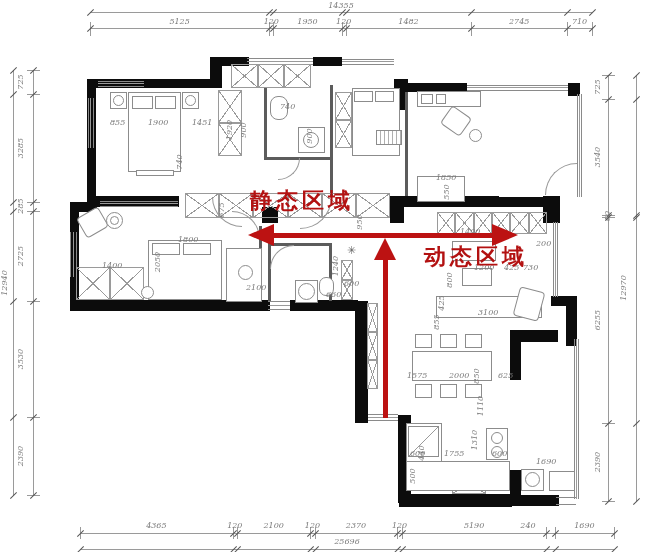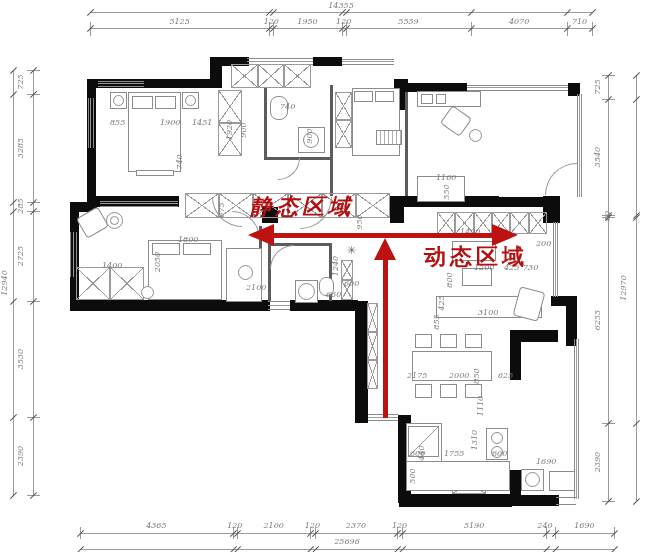--- a/index.html
+++ b/index.html
@@ -209,25 +209,25 @@
       <div class="slash" style="left: 269.42px; top: 28px;"></div>
       <div class="slash" style="left: 269.42px; top: 12px;"></div>
       <div class="dim" style="left: 307.516px; top: 18px; transform: translateX(-50%);">1950</div>
       <div class="dl" style="left: 341.612px; top: 22px; width: 1px; height: 14px;"></div>
       <div class="slash" style="left: 337.612px; top: 28px;"></div>
       <div class="slash" style="left: 337.612px; top: 12px;"></div>
       <div class="dim" style="left: 343.71px; top: 18px; transform: translateX(-50%);">120</div>
       <div class="dl" style="left: 345.808px; top: 22px; width: 1px; height: 14px;"></div>
       <div class="slash" style="left: 341.808px; top: 28px;"></div>
       <div class="slash" style="left: 341.808px; top: 12px;"></div>
-      <div class="dim" style="left: 408.493px; top: 18px; transform: translateX(-50%);">5559</div>
+      <div class="dim" style="left: 408.493px; top: 18px; transform: translateX(-50%);">1482</div>
       <div class="dl" style="left: 471.177px; top: 22px; width: 1px; height: 14px;"></div>
       <div class="slash" style="left: 467.177px; top: 28px;"></div>
       <div class="slash" style="left: 467.177px; top: 12px;"></div>
-      <div class="dim" style="left: 519.174px; top: 18px; transform: translateX(-50%);">4070</div>
+      <div class="dim" style="left: 519.174px; top: 18px; transform: translateX(-50%);">2745</div>
       <div class="dl" style="left: 567.171px; top: 22px; width: 1px; height: 14px;"></div>
       <div class="slash" style="left: 563.171px; top: 28px;"></div>
       <div class="slash" style="left: 563.171px; top: 12px;"></div>
       <div class="dim" style="left: 579.586px; top: 18px; transform: translateX(-50%);">710</div>
       <div class="dl" style="left: 592px; top: 22px; width: 1px; height: 14px;"></div>
       <div class="slash" style="left: 588px; top: 28px;"></div>
       <div class="slash" style="left: 588px; top: 12px;"></div>
       <div class="dim" style="left: 341px; top: 2px; transform: translateX(-50%);">14355</div>
       <div class="dl" style="left: 80px; top: 533px; width: 534px; height: 1px;"></div>
       <div class="dl" style="left: 80px; top: 549px; width: 534px; height: 1px;"></div>
@@ -255,21 +255,21 @@
       <div class="slash" style="left: 393.462px; top: 533px;"></div>
       <div class="slash" style="left: 393.462px; top: 549px;"></div>
       <div class="dim" style="left: 399.56px; top: 522px; transform: translateX(-50%);">120</div>
       <div class="dl" style="left: 401.659px; top: 527px; width: 1px; height: 12px;"></div>
       <div class="slash" style="left: 397.659px; top: 533px;"></div>
       <div class="slash" style="left: 397.659px; top: 549px;"></div>
       <div class="dim" style="left: 474.072px; top: 522px; transform: translateX(-50%);">5190</div>
       <div class="dl" style="left: 546.485px; top: 527px; width: 1px; height: 12px;"></div>
       <div class="slash" style="left: 542.485px; top: 533px;"></div>
       <div class="slash" style="left: 542.485px; top: 549px;"></div>
-      <div class="dim" style="left: 545px; top: 522px; transform: translateX(-50%); font-style: italic;">240</div>
+      <div class="dim" style="left: 528px; top: 522px; transform: translateX(-50%); font-style: italic;">240</div>
       <div class="dl" style="left: 554.88px; top: 527px; width: 1px; height: 12px;"></div>
       <div class="slash" style="left: 550.88px; top: 533px;"></div>
       <div class="slash" style="left: 550.88px; top: 549px;"></div>
       <div class="dim" style="left: 584.44px; top: 522px; transform: translateX(-50%);">1690</div>
       <div class="dl" style="left: 614px; top: 527px; width: 1px; height: 12px;"></div>
       <div class="slash" style="left: 610px; top: 533px;"></div>
       <div class="slash" style="left: 610px; top: 549px;"></div>
       <div class="dim" style="left: 347px; top: 538px; transform: translateX(-50%);">25696</div>
       <div class="dl" style="left: 33px; top: 70px; width: 1px; height: 425px;"></div>
       <div class="dl" style="left: 13px; top: 70px; width: 1px; height: 425px;"></div>
@@ -321,39 +321,39 @@
       <div class="dim r" style="left: 598px; top: 319.778px; transform: translate(-50%, -50%) rotate(-90deg);">6255</div>
       <div class="dl" style="left: 602px; top: 422.5px; width: 13px; height: 1px;"></div>
       <div class="slash" style="left: 604px; top: 422.5px;"></div>
       <div class="slash" style="left: 632px; top: 422.5px;"></div>
       <div class="dim r" style="left: 598px; top: 461.75px; transform: translate(-50%, -50%) rotate(-90deg);">2390</div>
       <div class="dl" style="left: 602px; top: 501px; width: 13px; height: 1px;"></div>
       <div class="slash" style="left: 604px; top: 501px;"></div>
       <div class="slash" style="left: 632px; top: 501px;"></div>
       <div class="dim r" style="left: 624px; top: 288px; transform: translate(-50%, -50%) rotate(-90deg);">12970</div>
       <div class="dim" style="left: 110px; top: 119px; transform: none;">855</div>
-      <div class="dim" style="left: 148px; top: 119px; transform: none; margin-left: 12px;">1900</div>
+      <div class="dim" style="left: 148px; top: 119px; transform: none;">1900</div>
       <div class="dim" style="left: 192px; top: 119px; transform: none;">1451</div>
       <div class="dim r" style="left: 230px; top: 130px; transform: translate(-50%, -50%) rotate(-90deg);">1920</div>
       <div class="dim r" style="left: 244px; top: 130px; transform: translate(-50%, -50%) rotate(-90deg);">900</div>
       <div class="dim r" style="left: 180px; top: 162px; transform: translate(-50%, -50%) rotate(-90deg);">740</div>
       <div class="dim" style="left: 280px; top: 103px; transform: none;">740</div>
       <div class="dim r" style="left: 310px; top: 136px; transform: translate(-50%, -50%) rotate(-90deg);">900</div>
-      <div class="dim" style="left: 436px; top: 174px; transform: none;">1160</div>
+      <div class="dim" style="left: 436px; top: 174px; transform: none;">1850</div>
       <div class="dim r" style="left: 447px; top: 192px; transform: translate(-50%, -50%) rotate(-90deg);">550</div>
       <div class="dim" style="left: 460px; top: 228px; transform: none;">1400</div>
       <div class="dim" style="left: 536px; top: 240px; transform: none;">200</div>
       <div class="dim" style="left: 474px; top: 264px; transform: none;">1200</div>
       <div class="dim" style="left: 504px; top: 264px; transform: none;">425</div>
       <div class="dim" style="left: 523px; top: 264px; transform: none;">730</div>
       <div class="dim r" style="left: 450px; top: 280px; transform: translate(-50%, -50%) rotate(-90deg);">800</div>
       <div class="dim r" style="left: 442px; top: 303px; transform: translate(-50%, -50%) rotate(-90deg);">425</div>
       <div class="dim" style="left: 478px; top: 309px; transform: none;">3100</div>
       <div class="dim r" style="left: 437px; top: 322px; transform: translate(-50%, -50%) rotate(-90deg);">855</div>
-      <div class="dim" style="left: 407px; top: 372px; transform: none;">2175</div>
+      <div class="dim" style="left: 407px; top: 372px; transform: none;">1575</div>
       <div class="dim" style="left: 449px; top: 372px; transform: none;">2000</div>
       <div class="dim r" style="left: 477px; top: 376px; transform: translate(-50%, -50%) rotate(-90deg);">850</div>
       <div class="dim" style="left: 498px; top: 372px; transform: none;">625</div>
       <div class="dim r" style="left: 481px; top: 406px; transform: translate(-50%, -50%) rotate(-90deg);">1110</div>
       <div class="dim" style="left: 410px; top: 450px; transform: none;">600</div>
       <div class="dim r" style="left: 422px; top: 453px; transform: translate(-50%, -50%) rotate(-90deg);">440</div>
       <div class="dim" style="left: 444px; top: 450px; transform: none;">1755</div>
       <div class="dim r" style="left: 475px; top: 440px; transform: translate(-50%, -50%) rotate(-90deg);">1310</div>
       <div class="dim" style="left: 492px; top: 450px; transform: none;">600</div>
       <div class="dim r" style="left: 413px; top: 476px; transform: translate(-50%, -50%) rotate(-90deg);">500</div>
@@ -367,15 +367,15 @@
       <div class="dim r" style="left: 336px; top: 266px; transform: translate(-50%, -50%) rotate(-90deg);">1240</div>
       <div class="dim" style="left: 344px; top: 280px; transform: none;">600</div>
       <div class="dim" style="left: 326px; top: 291px; transform: none;">660</div>
     </div>
 
   <div class="rshaft" style="left:272px;top:233px;width:222px;height:5px;"></div>
   <div class="rtri" style="left:248px;top:224px;border-top:11px solid transparent;border-bottom:11px solid transparent;border-right:26px solid #bc1212;"></div>
   <div class="rtri" style="left:492px;top:224px;border-top:11px solid transparent;border-bottom:11px solid transparent;border-left:26px solid #bc1212;"></div>
   <div class="rshaft" style="left:383px;top:256px;width:5px;height:162px;"></div>
   <div class="rtri" style="left:374px;top:238px;border-left:11px solid transparent;border-right:11px solid transparent;border-bottom:22px solid #bc1212;"></div>
-  <div class="zone" style="left:250px;top:195px;font-style:italic;">静态区域</div>
+  <div class="zone" style="left:250px;top:189px;">静态区域</div>
   <div class="zone" style="left:424px;top:245px;">动态区域</div>
 </div>
 
 </body></html>

